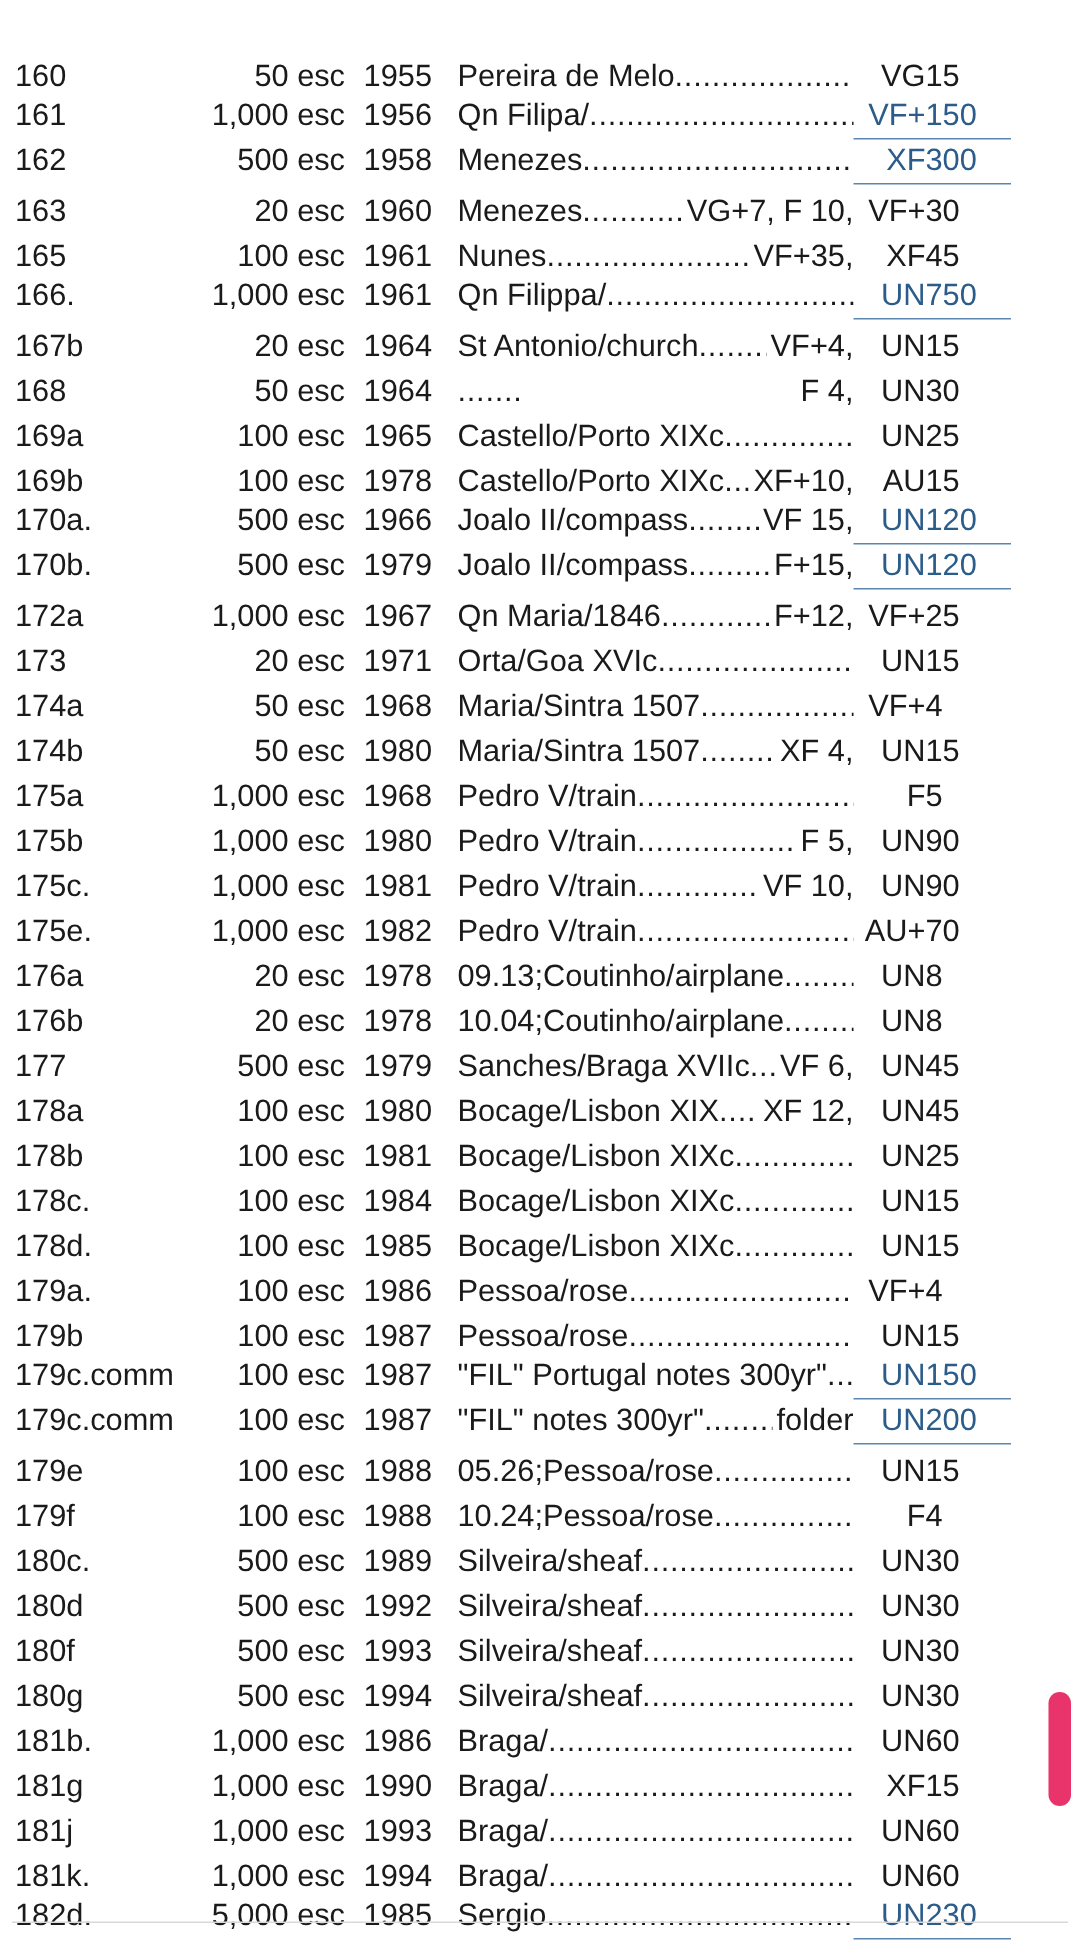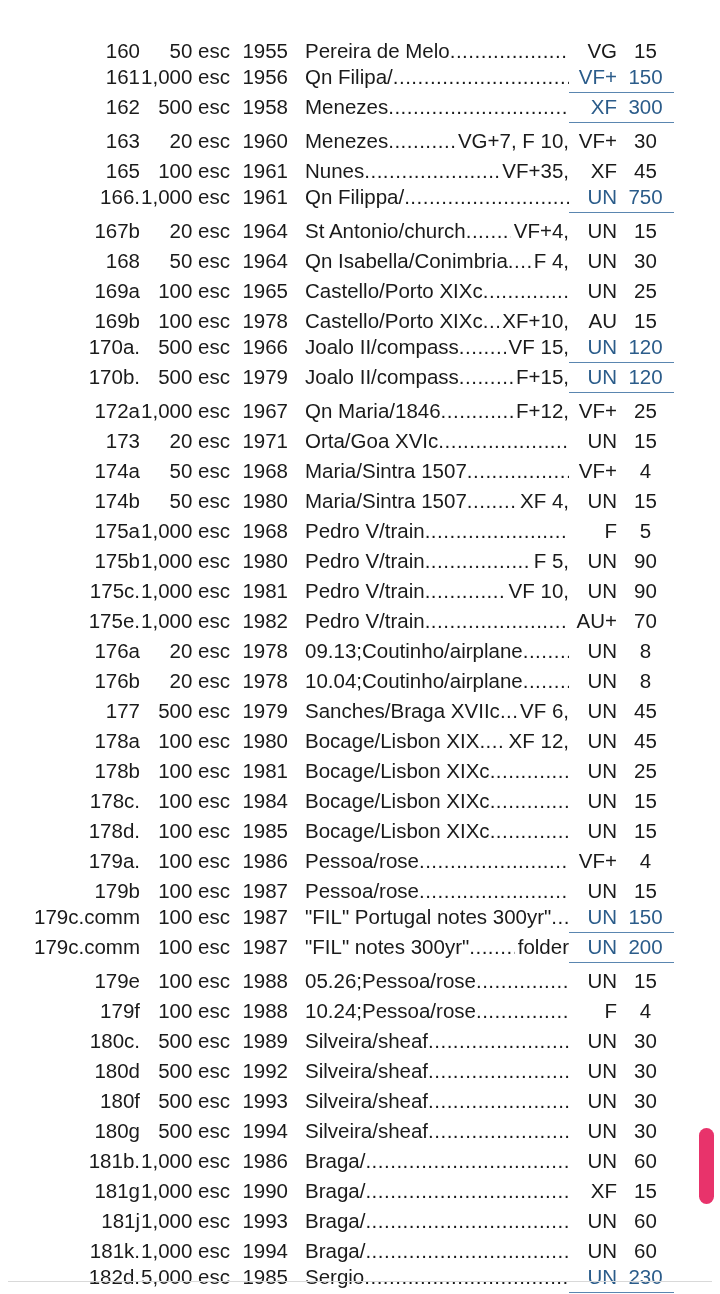--- a/index.html
+++ b/index.html
@@ -28,21 +28,21 @@
     height: 30px;
     line-height: 30px;
     font-size: 20.5px;
     color: #1a1a1a;
     white-space: nowrap;
     padding-left: 10px;
     padding-right: 46px;
   }
   .c-num {
     flex: 0 0 130px;
-    text-align: right;
+    text-align: left;
     letter-spacing: 0px;
   }
   .c-num .comm {
   }
   .c-denom {
     flex: 0 0 95px;
     text-align: right;
     padding-right: 5px;
   }
   .c-year {
@@ -78,21 +78,21 @@
     padding-left: 3px;
     text-align: center;
   }
   .c-grade {
     flex: 0 0 48px;
     text-align: right;
     padding-left: 4px;
   }
   .c-price {
     flex: 0 0 57px;
-    text-align: center;
+    text-align: left;
   }
   
   .row.linked .c-grade,
   .row.linked .c-price {
     color: #2b5c8a;
     text-decoration: underline;
     text-underline-offset: 3px;
     text-decoration-thickness: 1px;
   }
   .row.linked .link-pair {
@@ -227,21 +227,20 @@
         <div class="plain-pair">
           <span class="c-grade">UN</span>
           <span class="c-price">15</span>
         </div>
       </div>
       <div class="row">
         <div class="c-num"><span>168</span></div>
         <div class="c-denom">50 esc</div>
         <div class="c-year">1964</div>
         <div class="c-desc">
-          <span class="desc-text">Qn Isabella/Conimbria</span>
           <span class="leader">.......</span>
           <span class="desc-tail">F 4,</span>
         </div>
         <div class="plain-pair">
           <span class="c-grade">UN</span>
           <span class="c-price">30</span>
         </div>
       </div>
       <div class="row">
         <div class="c-num"><span>169a</span></div>

